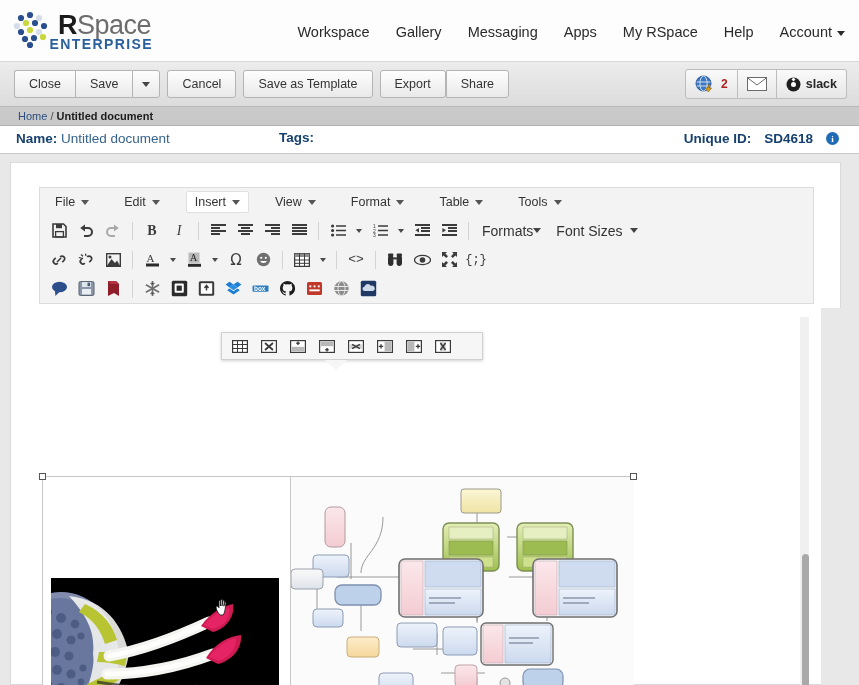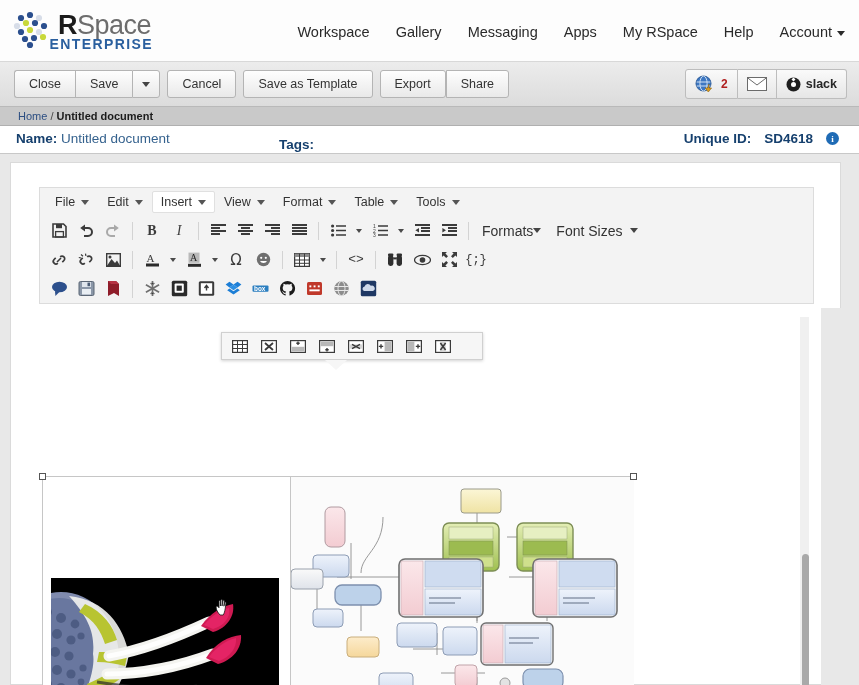--- a/index.html
+++ b/index.html
@@ -91,21 +91,21 @@
   .editing-wrap { position: absolute; right: 8px; top: 20px; display: flex; align-items: center; gap: 4px; }
   .editing-label { font-size: 11px; color: #2b2b2b; font-weight: bold; }
 
   
   .namebar {
     position: absolute; top: 126px; left: 0; width: 859px; height: 28px;
     background: #ffffff; border-bottom: 1px solid #c8c8c8;
   }
   .nm { position: absolute; left: 16px; top: 5px; font-size: 13.5px; color: #35628e; }
   .nm b { color: #16406e; }
-  .tg { position: absolute; left: 279px; top: 11px; font-size: 13.5px; color: #16406e; font-weight: bold; }
+  .tg { position: absolute; left: 279px; top: 4px; font-size: 13.5px; color: #16406e; font-weight: bold; }
   .uid { position: absolute; right: 20px; top: 5px; font-size: 13.5px; color: #16406e; font-weight: bold; display:flex; align-items:center; gap:13px;}
   .info-dot {
     width: 13px; height: 13px; border-radius: 50%; background: #1f6bb5;
     color: #fff; font-size: 9px; font-weight: bold; display: flex;
     align-items: center; justify-content: center; font-family: "Liberation Serif", serif;
   }
 
   
   .pagebody {
     position: absolute; top: 154px; left: 0; width: 859px; height: 531px;
@@ -116,21 +116,21 @@
     background: #ffffff; border: 1px solid #dadada;
     overflow: hidden;
   }
 
   
   .mce {
     position: absolute; left: 28px; top: 24px; width: 775px;
   }
   .mce-menubar {
     height: 29px; background: #f3f3f3; border: 1px solid #dcdcdc; border-bottom: none;
-    display: flex; align-items: center; padding-left: 6px; gap: 0;
+    display: flex; align-items: center; padding-left: 6px; gap: 17px;
   }
   .mce-menuitem {
     padding: 4px 9px; font-size: 12.5px; color: #333; cursor: pointer;
     display: flex; align-items: center; gap: 6px; border-radius: 2px;
   }
   .mce-menuitem.active { background: #ffffff; border: 1px solid #e0e0e0; padding: 3px 8px; }
   .mce-menuitem .tri { border-top-color: #555; }
 
   .mce-toolbar {
     background: #f3f3f3; border-left: 1px solid #dcdcdc; border-right: 1px solid #dcdcdc;

